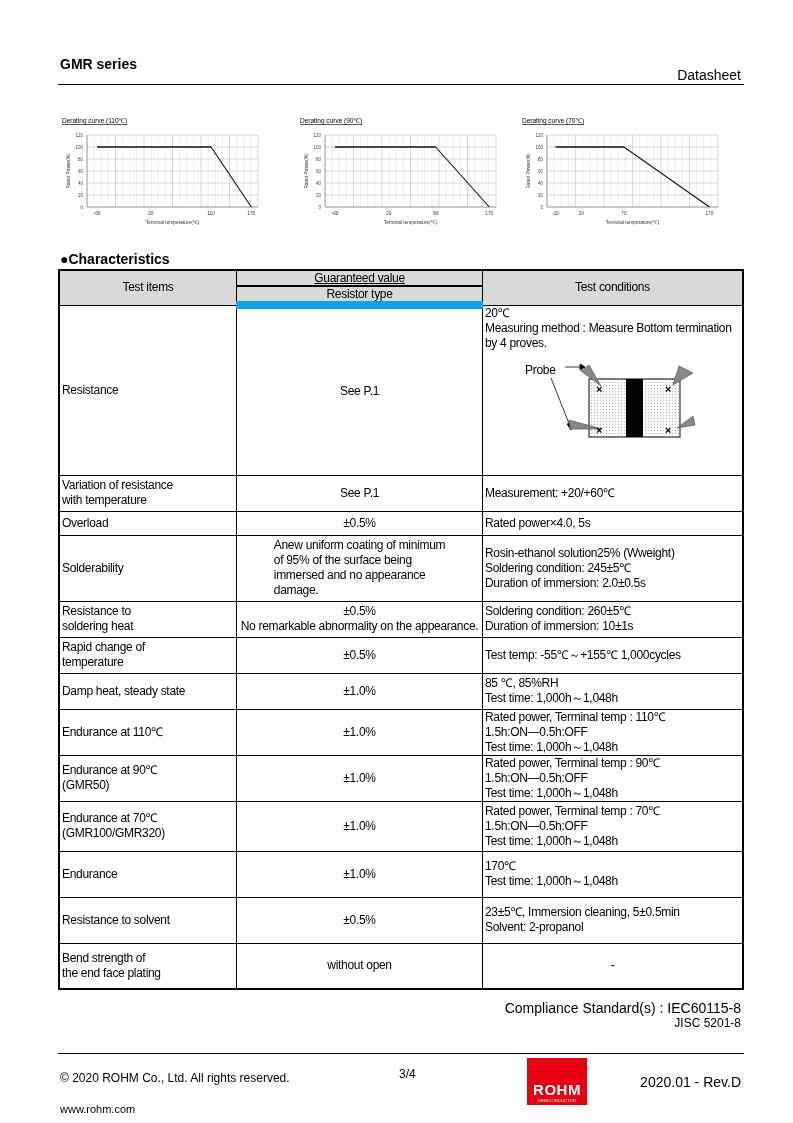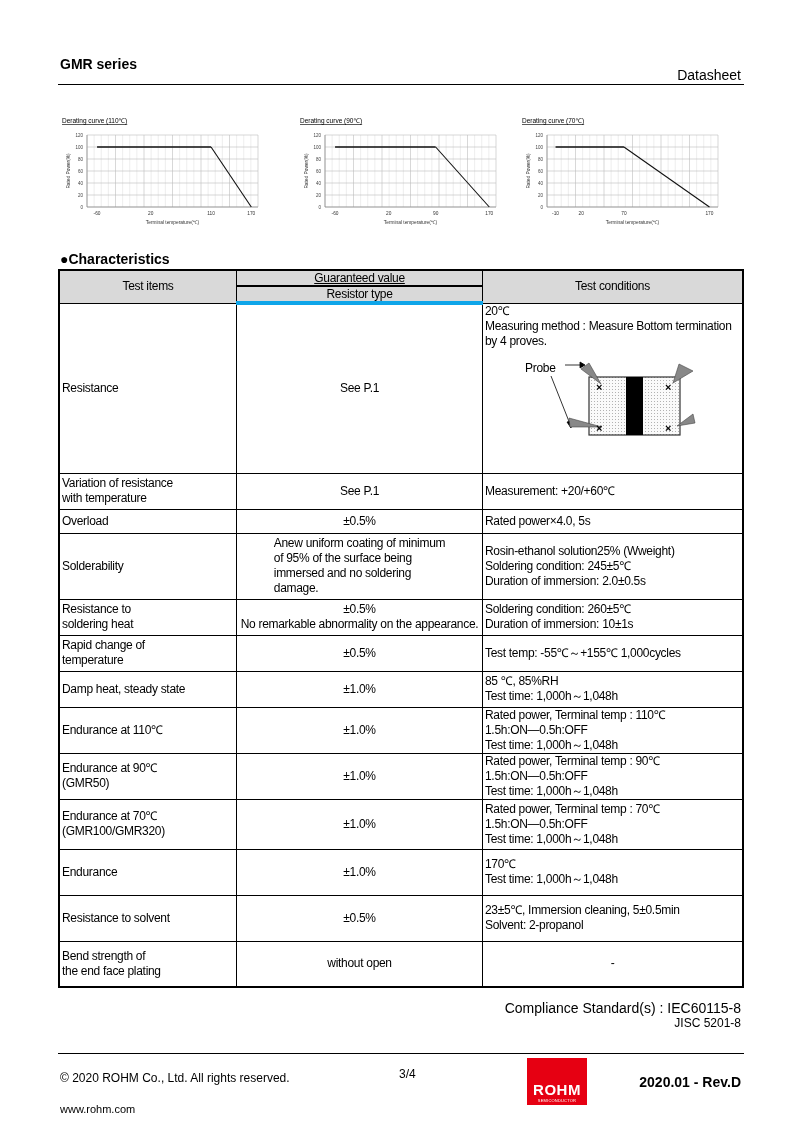--- a/index.html
+++ b/index.html
@@ -21,42 +21,42 @@
   table.char {
     position: absolute; left: 58px; top: 269px; width: 686px;
     border-collapse: collapse; font-size: 12px; letter-spacing: -0.3px;
   }
   table.char td, table.char th {
     border: 1px solid #000; padding: 0 2px; vertical-align: middle; line-height: 15px;
   }
   table.char { border: 2px solid #000; }
   table.char th { background: #d9d9d9; font-weight: normal; text-align: center; }
   table.char th.gv { border-bottom: 2px solid #000; text-decoration: underline; }
-  table.char thead tr:last-child th { border-bottom: 4px solid #0ea5e9; }
+  table.char thead tr:last-child th { border-bottom: 8px solid #0ea5e9; }
   .c1 { width: 185px; text-align: left; }
   .c2 { width: 265px; text-align: center; }
   .c3 { width: 260px; text-align: left; }
   .tl { display: block; }
   .solder { display: inline-block; text-align: left; }
   .probe-wrap { position: relative; height: 95px; }
 
   .comp1 { position: absolute; right: 52px; top: 1000px; font-size: 14px; }
   .comp2 { position: absolute; right: 52px; top: 1016px; font-size: 12px; }
 
   .ftr-line { position: absolute; left: 58px; top: 1053px; width: 686px; height: 1px; background: #000; }
   .ftr-url { position: absolute; left: 60px; top: 1056px; font-size: 11px; margin-top: 47px; }
   .ftr-copy { position: absolute; left: 60px; top: 1071px; font-size: 12px; }
   .ftr-page { position: absolute; left: 399px; top: 1067px; font-size: 12px; }
   .logo {
     position: absolute; left: 527px; top: 1058px; width: 60px; height: 47px; background: #e60012;
     color: #fff; text-align: center;
   }
   .logo .l1 { font-size: 15px; font-weight: bold; margin-top: 24px; letter-spacing: 0.5px; line-height: 15px; }
   .logo .l2 { font-size: 4px; letter-spacing: 0.2px; margin-top: 1px; }
-  .ftr-rev { position: absolute; right: 52px; top: 1074px; font-size: 14px; font-weight: bold; }
+  .ftr-rev { position: absolute; right: 52px; top: 1074px; font-size: 14px; font-weight: normal; }
 </style>
 </head>
 <body>
 
 <div class="hdr-title">GMR series</div>
 <div class="hdr-right">Datasheet</div>
 <div class="hdr-line"></div>
 
 <div class="chart" style="left:60px;"><svg viewBox="0 0 215 120">
       <text x="2" y="9" font-size="6.5" font-family="Liberation Sans, sans-serif" text-decoration="underline">Derating curve (110℃)</text>
@@ -300,21 +300,21 @@
           <span class="tl">±0.5%</span>
         </td>
         <td class="c3">
           <span class="tl">Rated power×4.0,  5s</span>
         </td>
       </tr>
       <tr style="height: 66px;">
         <td class="c1">
           <span class="tl">Solderability</span>
         </td>
-        <td class="c2"><span class="solder"><span class="tl">Anew uniform coating of minimum</span><span class="tl">of 95% of the surface being</span><span class="tl">immersed and no soldering</span><span class="tl">damage.</span></span></td>
+        <td class="c2"><span class="solder"><span class="tl">Anew uniform coating of minimum</span><span class="tl">of 95% of the surface being</span><span class="tl">immersed and no appearance</span><span class="tl">damage.</span></span></td>
         <td class="c3">
           <span class="tl">Rosin-ethanol solution25% (Wweight)</span>
           <span class="tl">Soldering condition: 245±5℃</span>
           <span class="tl">Duration of immersion: 2.0±0.5s</span>
         </td>
       </tr>
       <tr style="height: 36px;">
         <td class="c1">
           <span class="tl">Resistance to</span>
           <span class="tl">soldering heat</span>

